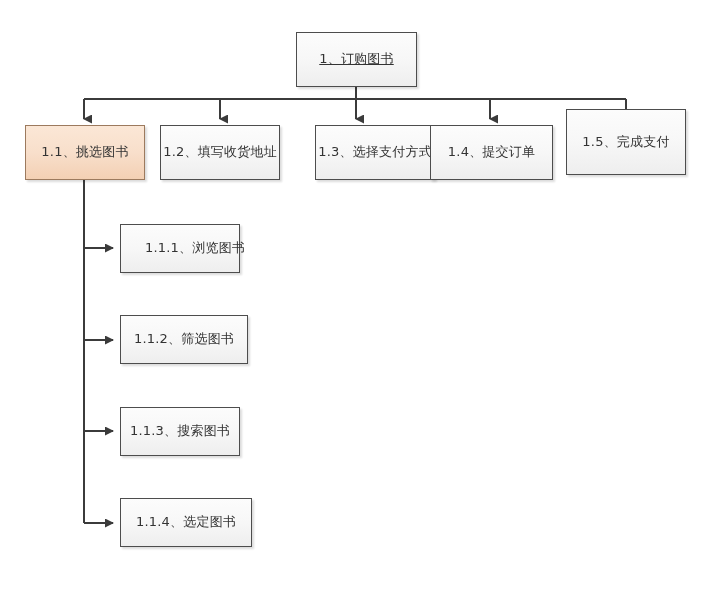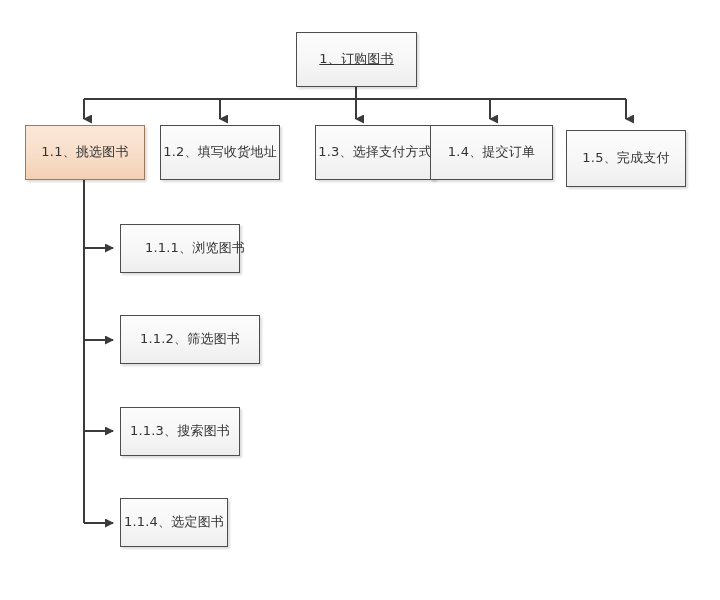--- a/index.html
+++ b/index.html
@@ -97,30 +97,30 @@
   </div>
   <div class="node" style="left: 160px; top: 125px; width: 120px; height: 55px;">
     <span class="node-label">1.2、填写收货地址</span>
   </div>
   <div class="node" style="left: 295px; top: 125px; width: 120px; height: 55px; margin-left: 20px;">
     <span class="node-label">1.3、选择支付方式</span>
   </div>
   <div class="node" style="left: 430px; top: 125px; width: 123px; height: 55px;">
     <span class="node-label">1.4、提交订单</span>
   </div>
-  <div class="node" style="left: 566px; top: 130px; width: 120px; height: 57px;">
+  <div class="node" style="left: 566px; top: 109px; width: 120px; height: 66px;">
     <span class="node-label">1.5、完成支付</span>
   </div>
 
   <div class="node" style="left: 120px; top: 224px; width: 120px; height: 49px; padding-left: 30px;">
     <span class="node-label">1.1.1、浏览图书</span>
   </div>
-  <div class="node" style="left: 120px; top: 315px; width: 140px; height: 49px;">
+  <div class="node" style="left: 120px; top: 315px; width: 128px; height: 49px;">
     <span class="node-label">1.1.2、筛选图书</span>
   </div>
   <div class="node" style="left: 120px; top: 407px; width: 120px; height: 49px;">
     <span class="node-label">1.1.3、搜索图书</span>
   </div>
-  <div class="node" style="left: 120px; top: 498px; width: 108px; height: 49px;">
+  <div class="node" style="left: 120px; top: 498px; width: 132px; height: 49px;">
     <span class="node-label">1.1.4、选定图书</span>
   </div>
 
 </div>
 
 </body></html>

